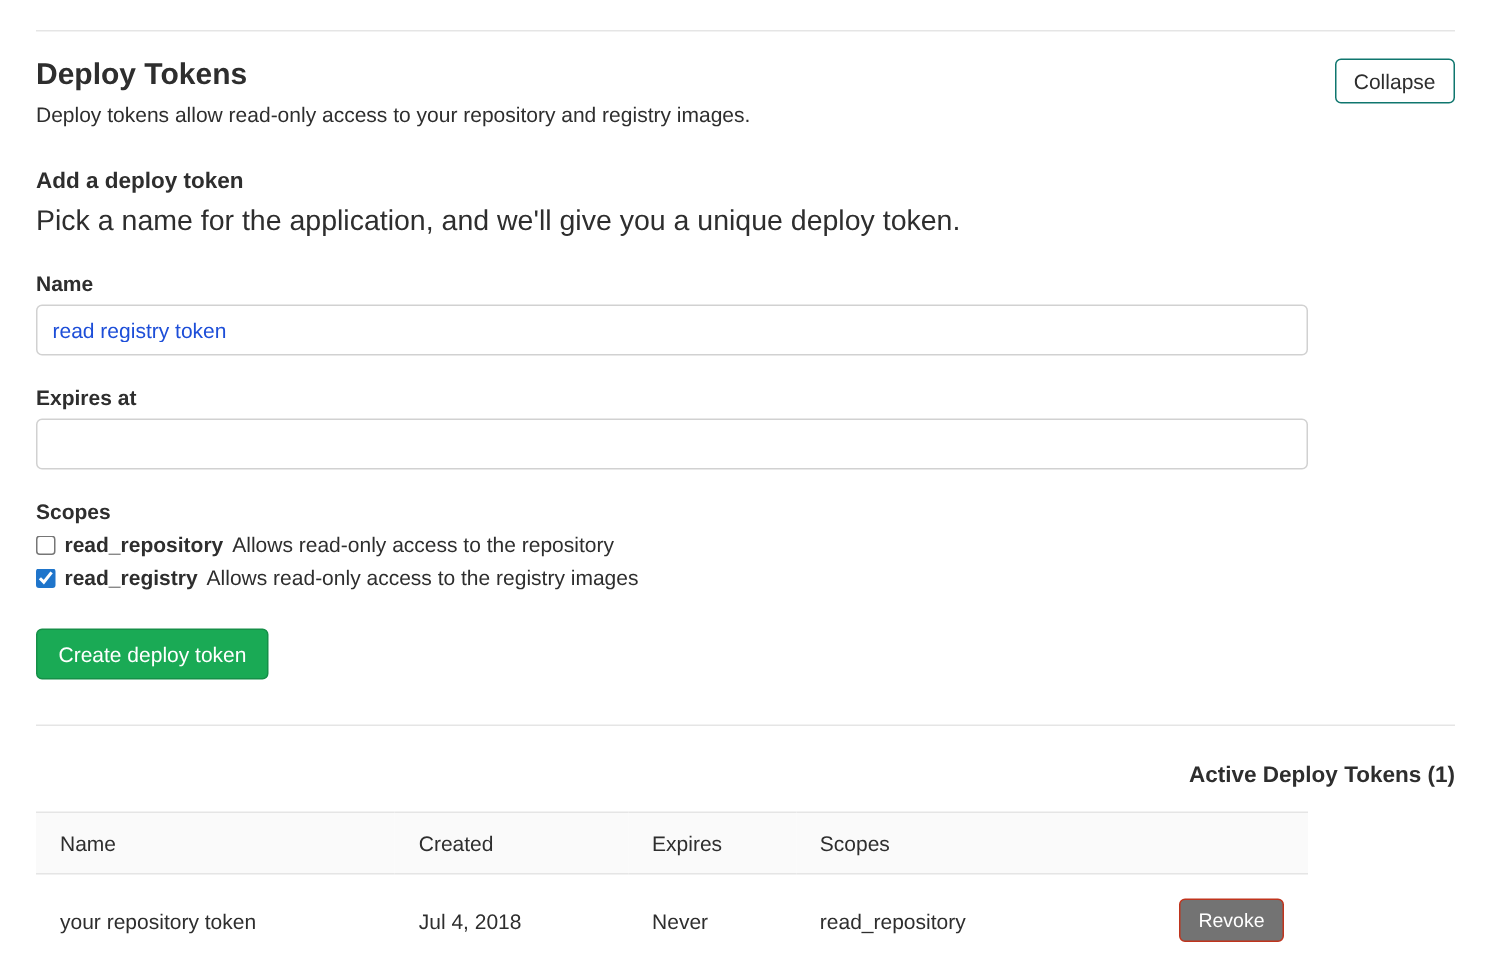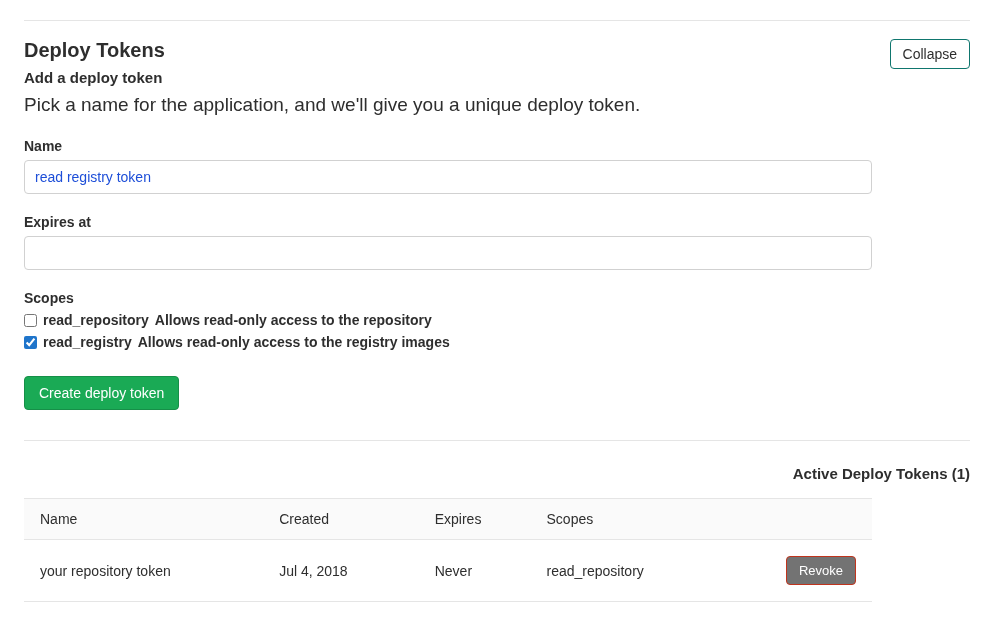--- a/index.html
+++ b/index.html
@@ -85,21 +85,21 @@
     }
     .scope-row input[type="checkbox"] {
       width: 13px;
       height: 13px;
       accent-color: #1f75cb;
     }
     .scope-name {
       font-weight: 600;
     }
     .scope-desc {
-      font-weight: 700;
+      font-weight: 400;
     }
     .create-btn {
       margin-top: 20px;
       background: #1aaa55;
       border: 1px solid #168f48;
       color: #fff;
       font-size: 14px;
       padding: 8px 14px;
       border-radius: 4px;
       cursor: pointer;
@@ -153,20 +153,21 @@
     }
   </style>
 </head>
 <body>
 
 <div class="top-rule"></div>
 
 <div class="header-row">
   <div>
     <h2 class="section-title">Deploy Tokens</h2>
+    <p class="section-sub">Deploy tokens allow read-only access to your repository and registry images.</p>
   </div>
   <button class="collapse-btn">Collapse</button>
 </div>
 
 <div class="form-block">
   <div class="sub-heading">Add a deploy token</div>
   <div class="sub-desc">Pick a name for the application, and we'll give you a unique deploy token.</div>
 
   <label class="field-label">Name</label>
   <input type="text" class="text-input" value="read registry token" style="">

